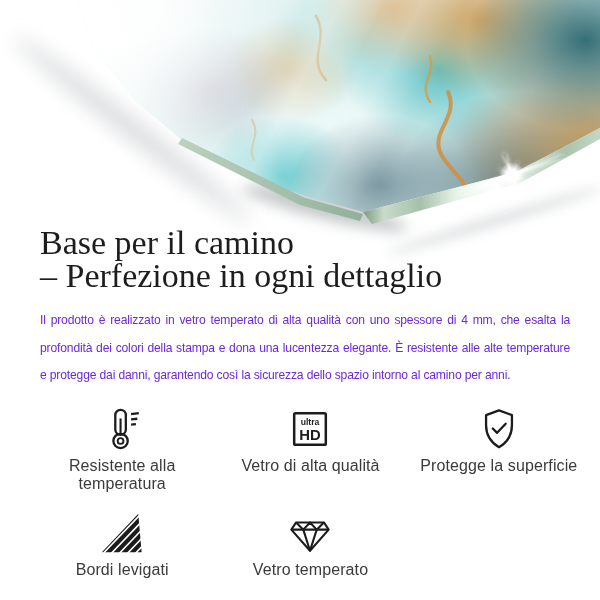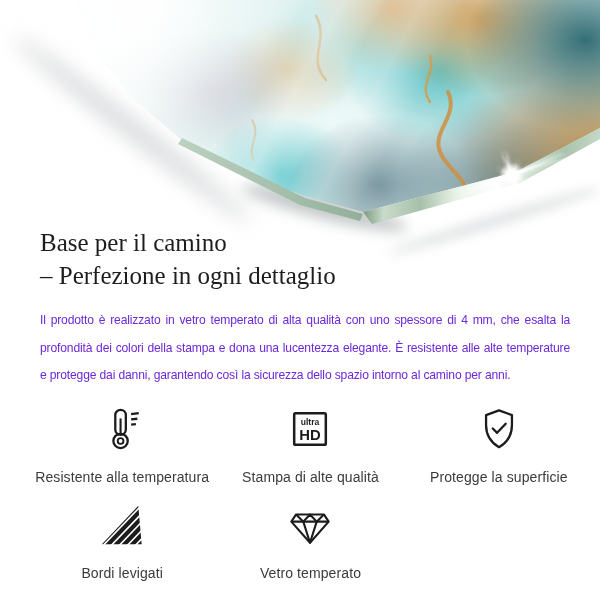--- a/index.html
+++ b/index.html
@@ -60,31 +60,31 @@
   .ray-a{width:110px;height:3px;transform:translate(-50%,-50%) rotate(-20deg);}
   .ray-b{width:46px;height:3px;transform:translate(-50%,-50%) rotate(70deg);}
   .ray-c{width:30px;height:2px;opacity:.8;transform:translate(-50%,-50%) rotate(25deg);}
   .ray-d{width:30px;height:2px;opacity:.8;transform:translate(-50%,-50%) rotate(-65deg);}
   .glowdot{position:absolute;width:26px;height:26px;border-radius:50%;transform:translate(-50%,-50%);
     background:radial-gradient(circle,#fff 28%,rgba(255,255,255,0) 70%);}
 
   
   .content{position:absolute;left:40px;top:226px;width:530px;}
   h1{margin:0;font-family:"Liberation Serif",serif;font-weight:400;
-     font-size:25px;line-height:33px;color:#1d1d1d;}
+     font-size:34px;line-height:33px;color:#1d1d1d;}
   h1 span{display:block;}
   .desc{margin:15px 0 0 0;font-size:12.1px;line-height:27.5px;letter-spacing:-0.15px;
         color:#6d28d9;text-align:justify;}
 
   
   .features{margin:16px 0 0 -12px;width:565px;display:grid;
             grid-template-columns:repeat(3,1fr);row-gap:17px;}
   .feature{display:flex;flex-direction:column;align-items:center;}
   .feature svg{display:block;}
-  .flabel{margin-top:17px;font-size:14px;letter-spacing:.1px;color:#3b3b3b;text-align:center;}
+  .flabel{margin-top:5px;font-size:16px;letter-spacing:.1px;color:#3b3b3b;text-align:center;}
   .icn{stroke:#1c1c1c;fill:none;stroke-width:2.4;}
   .icn text{stroke:none;fill:#1c1c1c;font-family:"Liberation Sans",sans-serif;font-weight:bold;}
 </style>
 </head>
 <body>
 
 <div class="canvas">
 
   <div class="hero">
     <div class="shadow shadow-left"></div>
@@ -139,21 +139,21 @@
         </svg>
         <div class="flabel">Resistente alla temperatura</div>
       </div>
 
       <div class="feature">
         <svg class="icn" width="46" height="46" viewBox="0 0 48 48">
           <rect x="7.5" y="7.5" width="33" height="33" rx="1.5" stroke-width="2.6"></rect>
           <text x="24" y="20" font-size="9" text-anchor="middle">ultra</text>
           <text x="24" y="35" font-size="15.5" text-anchor="middle">HD</text>
         </svg>
-        <div class="flabel">Stampa di alte qualità</div>
+        <div class="flabel">Vetro di alta qualità</div>
       </div>
 
       <div class="feature">
         <svg class="icn" width="46" height="46" viewBox="0 0 48 48">
           <path d="M24 4.5 L37.5 9.5 V20 C37.5 30.5 31.5 38.5 24 43 C16.5 38.5 10.5 30.5 10.5 20 V9.5 Z" stroke-linejoin="round"></path>
           <path d="M17.5 23.5 L22 28 L31 18.5" stroke-linecap="round" stroke-linejoin="round"></path>
         </svg>
         <div class="flabel">Protegge la superficie</div>
       </div>
 

